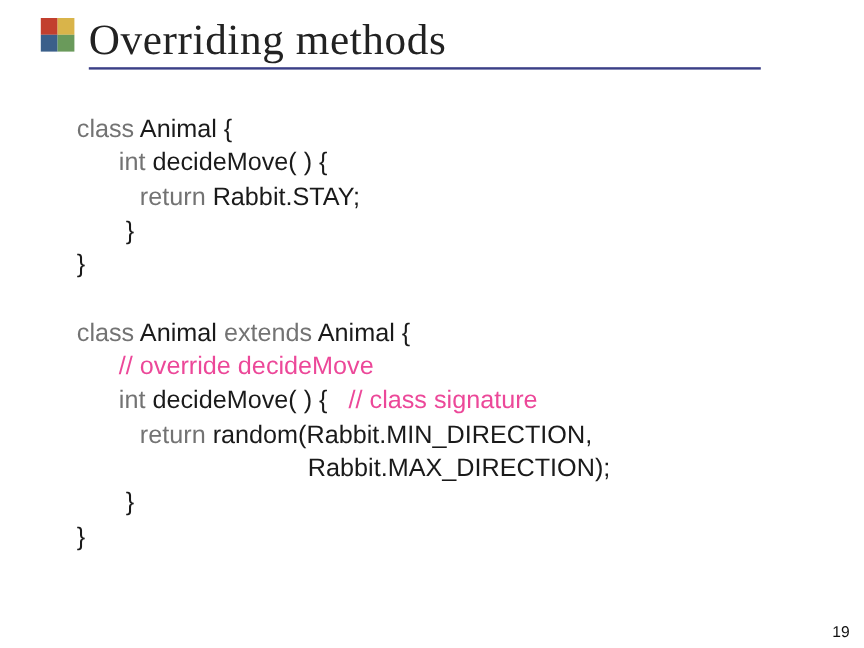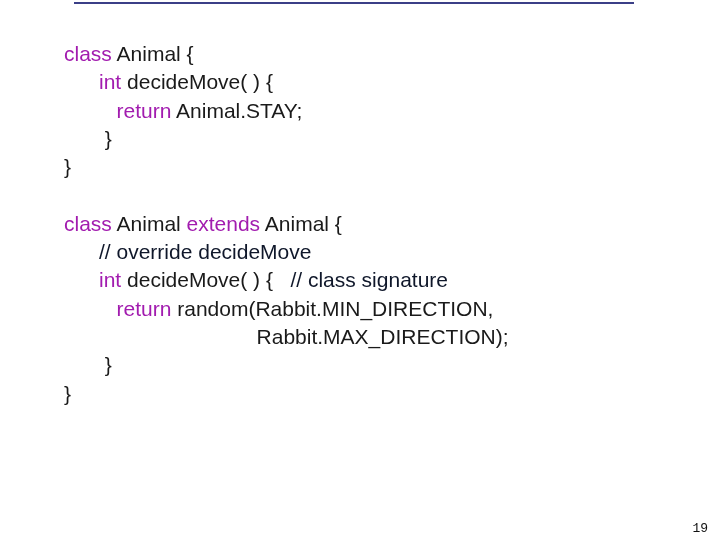--- a/index.html
+++ b/index.html
@@ -56,41 +56,50 @@
   }
   .code-block {
     margin-top: 36px;
     margin-left: 64px;
     font-size: 21px;
     line-height: 1.35;
     color: #1a1a1a;
     font-family: "Comic Sans MS", "Comic Sans", cursive, sans-serif;
     white-space: pre;
   }
-  .code-block .kw { color: #a21caf; }
-  .code-block .cm { color: #0f172a; }
+  .code-block .kw { color: #737373; }
+  .code-block .cm { color: #ec4899; }
   .page-num {
     position: absolute;
     right: 12px;
     bottom: 6px;
-    font-family: Liberation Mono, monospace;
+    font-family: Liberation Sans, sans-serif;
     font-size: 13px;
     color: #111;
   }
 </style>
 </head>
 <body>
 
 <div class="slide">
 
+  <div class="title-row">
+    <div class="bullet-icon">
+      <div class="sq red"></div>
+      <div class="sq yel"></div>
+      <div class="sq blue"></div>
+      <div class="sq green"></div>
+    </div>
+    <div class="title-text">Overriding methods</div>
+  </div>
   <div class="underline"></div>
 
   <div class="code-block"><span class="kw">class </span><span>Animal {</span>
 <span class="kw">      int </span><span>decideMove( ) {</span>
-<span class="kw">         return </span><span>Animal.STAY;</span>
+<span class="kw">         return </span><span>Rabbit.STAY;</span>
 <span>       }</span>
 <span>}</span></div>
 
   <div class="code-block" style="margin-top:28px"><span class="kw">class </span><span>Animal </span><span class="kw">extends </span><span>Animal {</span>
 <span class="cm">      // override decideMove</span>
 <span class="kw">      int </span><span>decideMove( ) {   </span><span class="cm">// class signature</span>
 <span class="kw">         return </span><span>random(Rabbit.MIN_DIRECTION,</span>
 <span>                                 Rabbit.MAX_DIRECTION);</span>
 <span>       }</span>
 <span>}</span></div>

